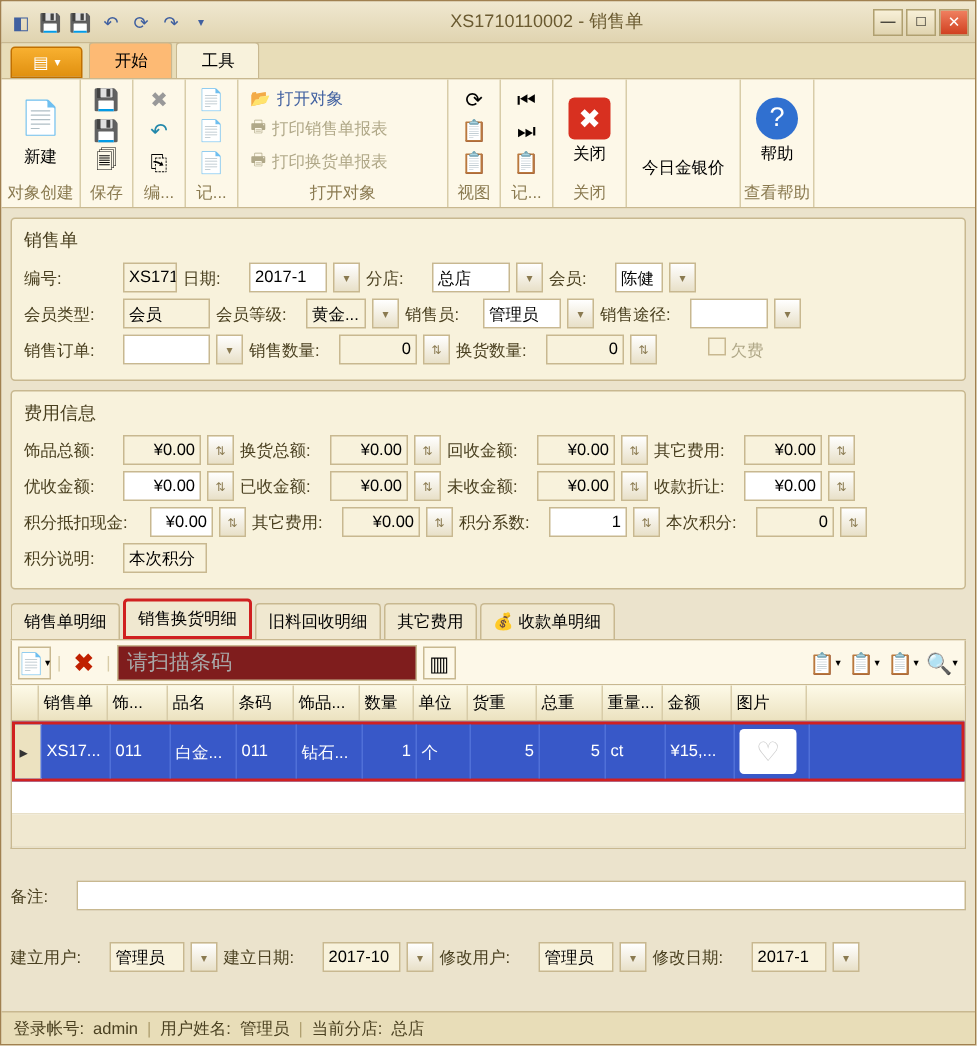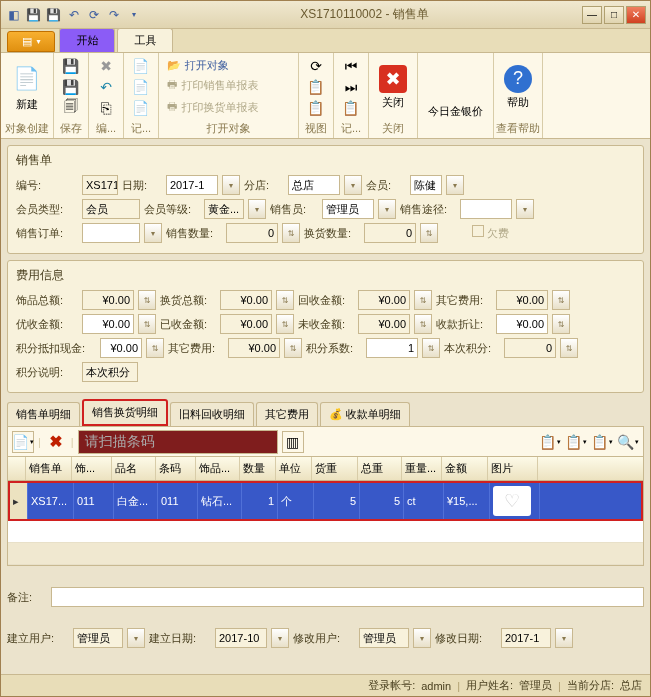--- a/index.html
+++ b/index.html
@@ -8,21 +8,21 @@
 .titlebar { height: 28px; background: linear-gradient(#f0e8d0,#e0d4b0); display: flex; align-items: center; border-bottom: 1px solid #c8b890; }
 .titlebar-left { display: flex; gap: 2px; padding: 0 4px; }
 .tb-icon { width: 18px; height: 18px; display: flex; align-items: center; justify-content: center; color: #4060a0; font-size: 12px; }
 .title-text { flex: 1; text-align: center; color: #6a5a30; font-size: 12px; }
 .win-btns { display: flex; gap: 2px; padding-right: 4px; }
 .win-btn { width: 20px; height: 18px; border: 1px solid #b0a070; background: linear-gradient(#f8f0d8,#e0d4b0); display: flex; align-items: center; justify-content: center; font-size: 10px; }
 .win-close { background: linear-gradient(#f08060,#d04020); color: #fff; }
 .menubar { height: 24px; display: flex; align-items: flex-end; padding-left: 6px; gap: 0; background: #e8ddb8; border-bottom: 1px solid #c8b890; }
 .menu-btn { padding: 3px 14px; background: linear-gradient(#f8b030,#e09010); border: 1px solid #c07000; color: #fff; border-radius: 3px 3px 0 0; margin-right: 4px; display:flex; align-items:center; gap:4px; }
 .menu-tab { padding: 4px 16px; border: 1px solid #c8b890; border-bottom: none; background: #f8f2dc; margin-right: 2px; border-radius: 3px 3px 0 0; }
-.menu-tab.active { background: #8b5cf6; }
+.menu-tab.active { background: #fdba74; }
 .ribbon { height: 86px; background: #fdf8e8; border-bottom: 1px solid #c8b890; display: flex; }
 .ribbon-group { border-right: 1px solid #d8cca8; display: flex; flex-direction: column; }
 .rg-body { flex: 1; display: flex; align-items: center; padding: 2px 6px; gap: 4px; }
 .rg-label { text-align: center; font-size: 11px; color: #8a7a50; padding-bottom: 2px; }
 .big-btn { display: flex; flex-direction: column; align-items: center; gap: 2px; padding: 2px 4px; }
 .big-icon { width: 32px; height: 32px; display: flex; align-items: center; justify-content: center; font-size: 22px; }
 .small-btn { width: 22px; height: 20px; display: flex; align-items: center; justify-content: center; font-size: 14px; }
 .vlist { display: flex; flex-direction: column; gap: 1px; }
 .link-row { display: flex; align-items: center; gap: 4px; color: #4060a0; padding: 1px 2px; }
 .link-row.disabled { color: #b0a888; }
@@ -43,21 +43,21 @@
 .tb2-btn { width: 22px; height: 22px; border: 1px solid transparent; display: flex; align-items: center; justify-content: center; font-size: 14px; }
 .tb2-del { color: #c02000; font-weight: bold; font-size: 16px; }
 .scan-input { flex: 0 0 200px; height: 24px; border: 1px solid #c8b890; background: #7f1d1d; padding: 0 6px; color: #aaa; font-size: 14px; display: flex; align-items: center; }
 .grid-wrap { border: 1px solid #c8b890; border-top: none; background: #fff; }
 .grid-head { display: flex; background: linear-gradient(#fdfae8,#ece2c0); border-bottom: 1px solid #c8b890; height: 24px; }
 .gh { border-right: 1px solid #d8cca8; padding: 4px 3px; overflow: hidden; white-space: nowrap; font-size: 11px; }
 .grid-row { display: flex; height: 40px; background: #3858c8; color: #fff; border: 2px solid #d02020; align-items: center; }
 .gc { border-right: 1px solid #5070d8; padding: 4px 3px; overflow: hidden; white-space: nowrap; height: 100%; display: flex; align-items: center; }
 .grid-blank { height: 22px; border-bottom: 1px solid #e8e0c8; }
 .foot-row { display: flex; align-items: center; gap: 4px; margin-top: 21px; }
-.statusbar { height: 22px; background: #e8ddb8; border-top: 1px solid #c8b890; display: flex; align-items: center; padding: 0 8px; gap: 6px; color: #4a4020; justify-content: flex-end; }
+.statusbar { height: 22px; background: #e8ddb8; border-top: 1px solid #c8b890; display: flex; align-items: center; padding: 0 8px; gap: 6px; color: #4a4020; }
 .sep { color: #b0a070; }
 .w46{width:46px}.w40{width:40px}.w44{width:44px}.w36{width:36px}.w50{width:50px}
 .jewel-img{width:38px;height:30px;background:#fff;border-radius:3px;display:flex;align-items:center;justify-content:center;color:#ccc;font-size:18px;}
 </style>
 </head>
 <body>
 
 <div class="window">
 
   <div class="titlebar">

